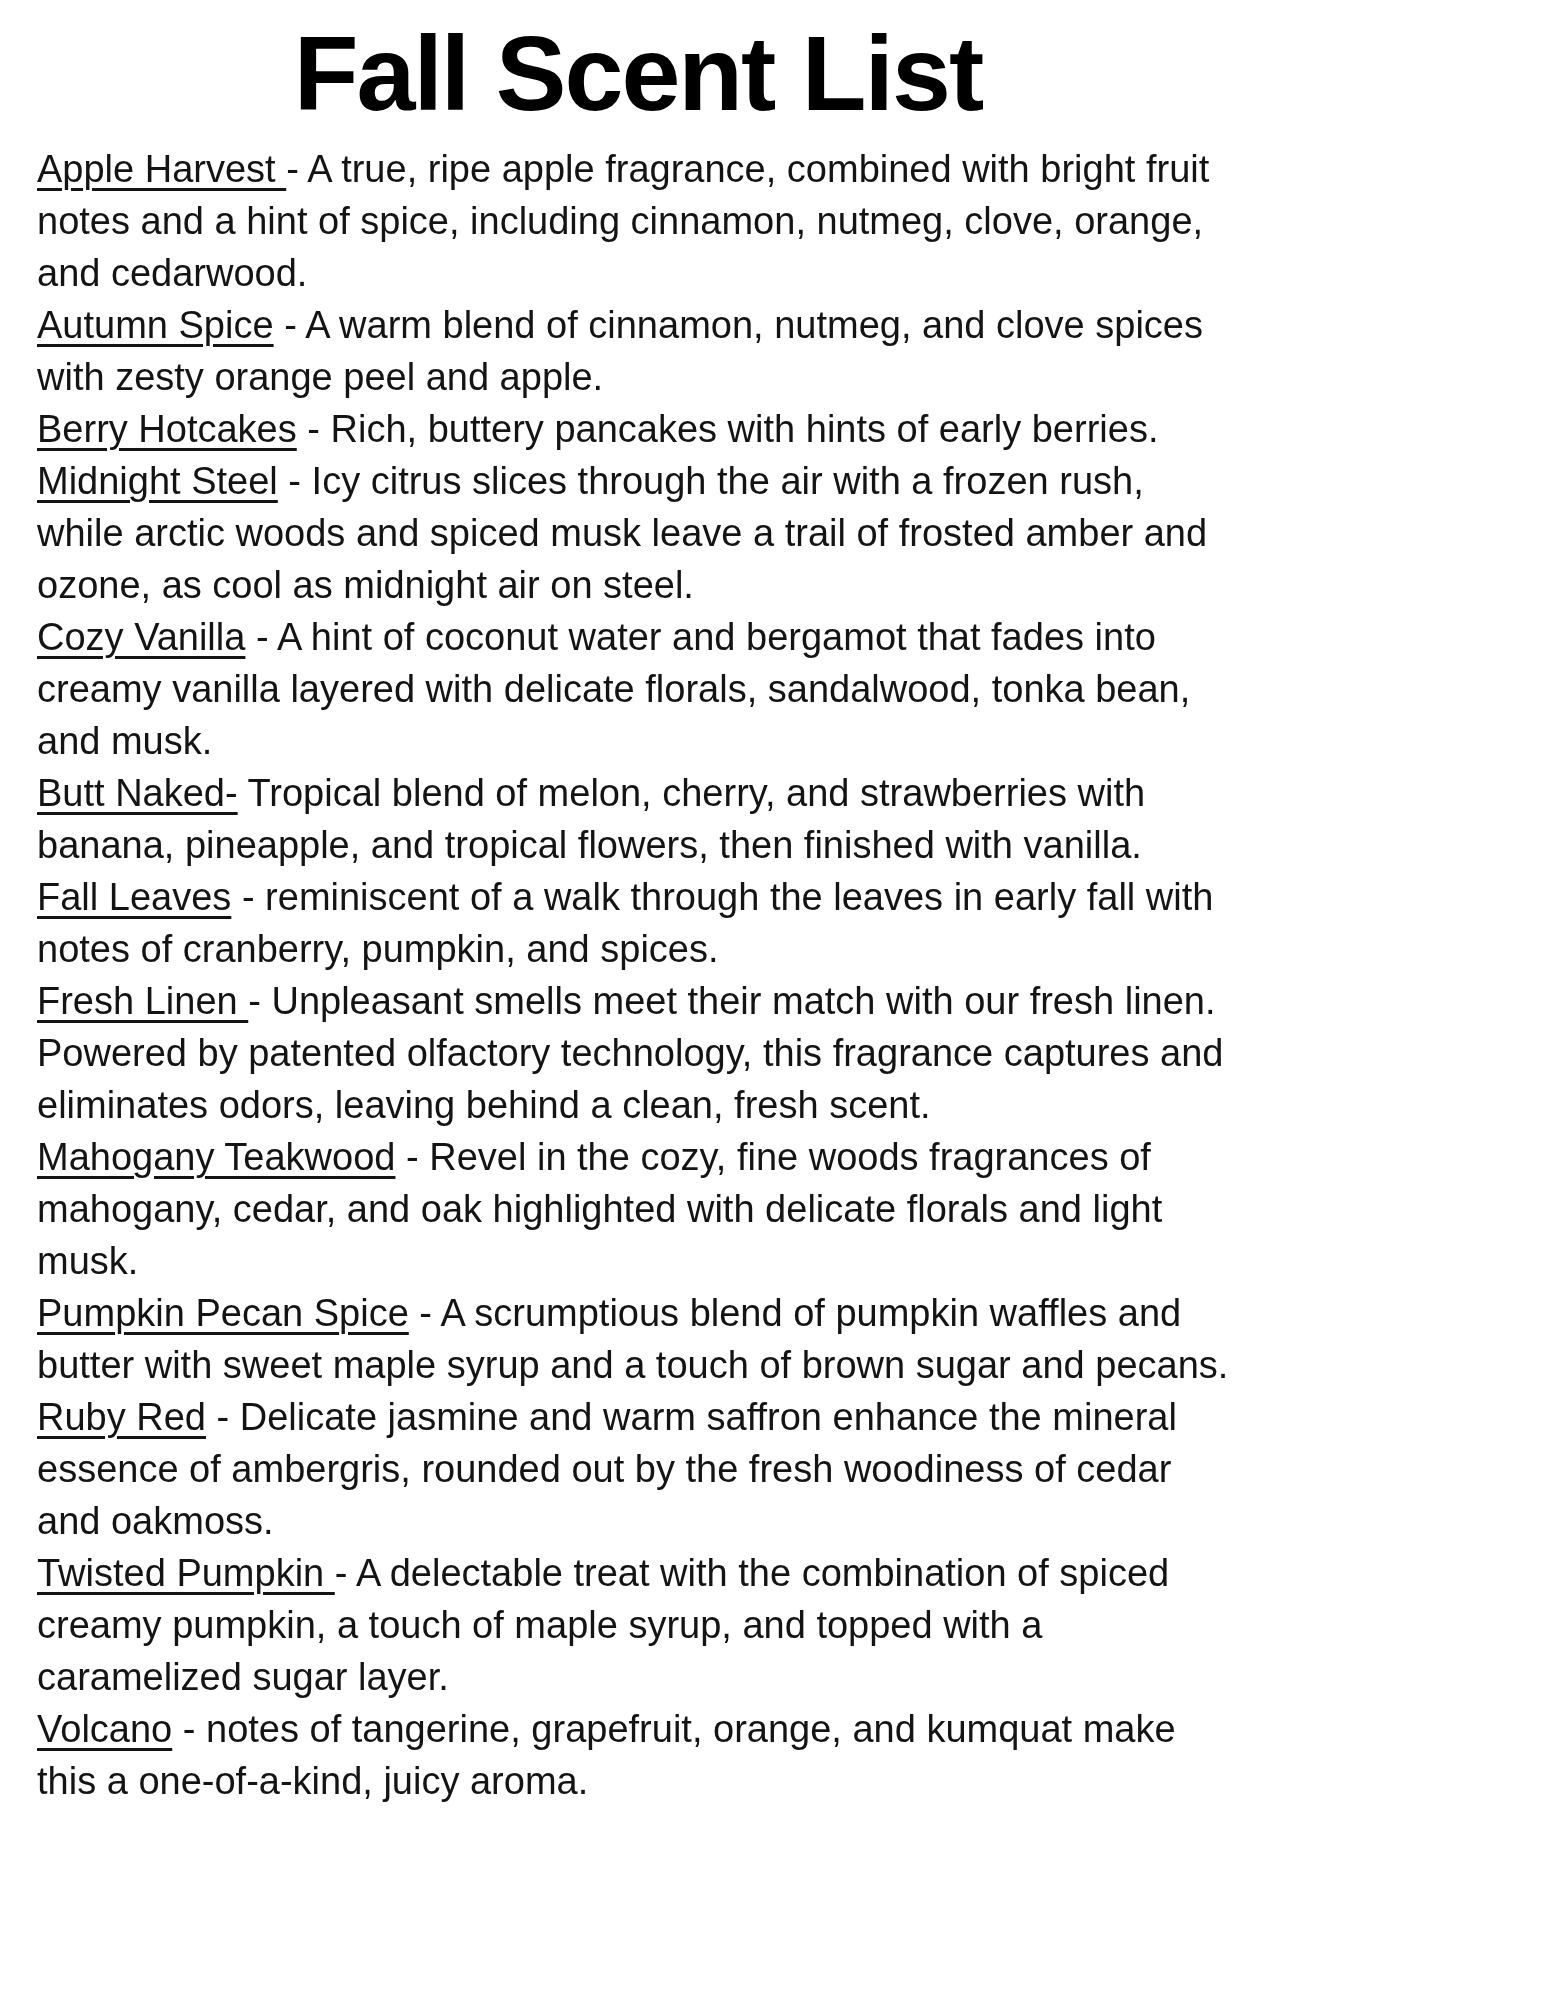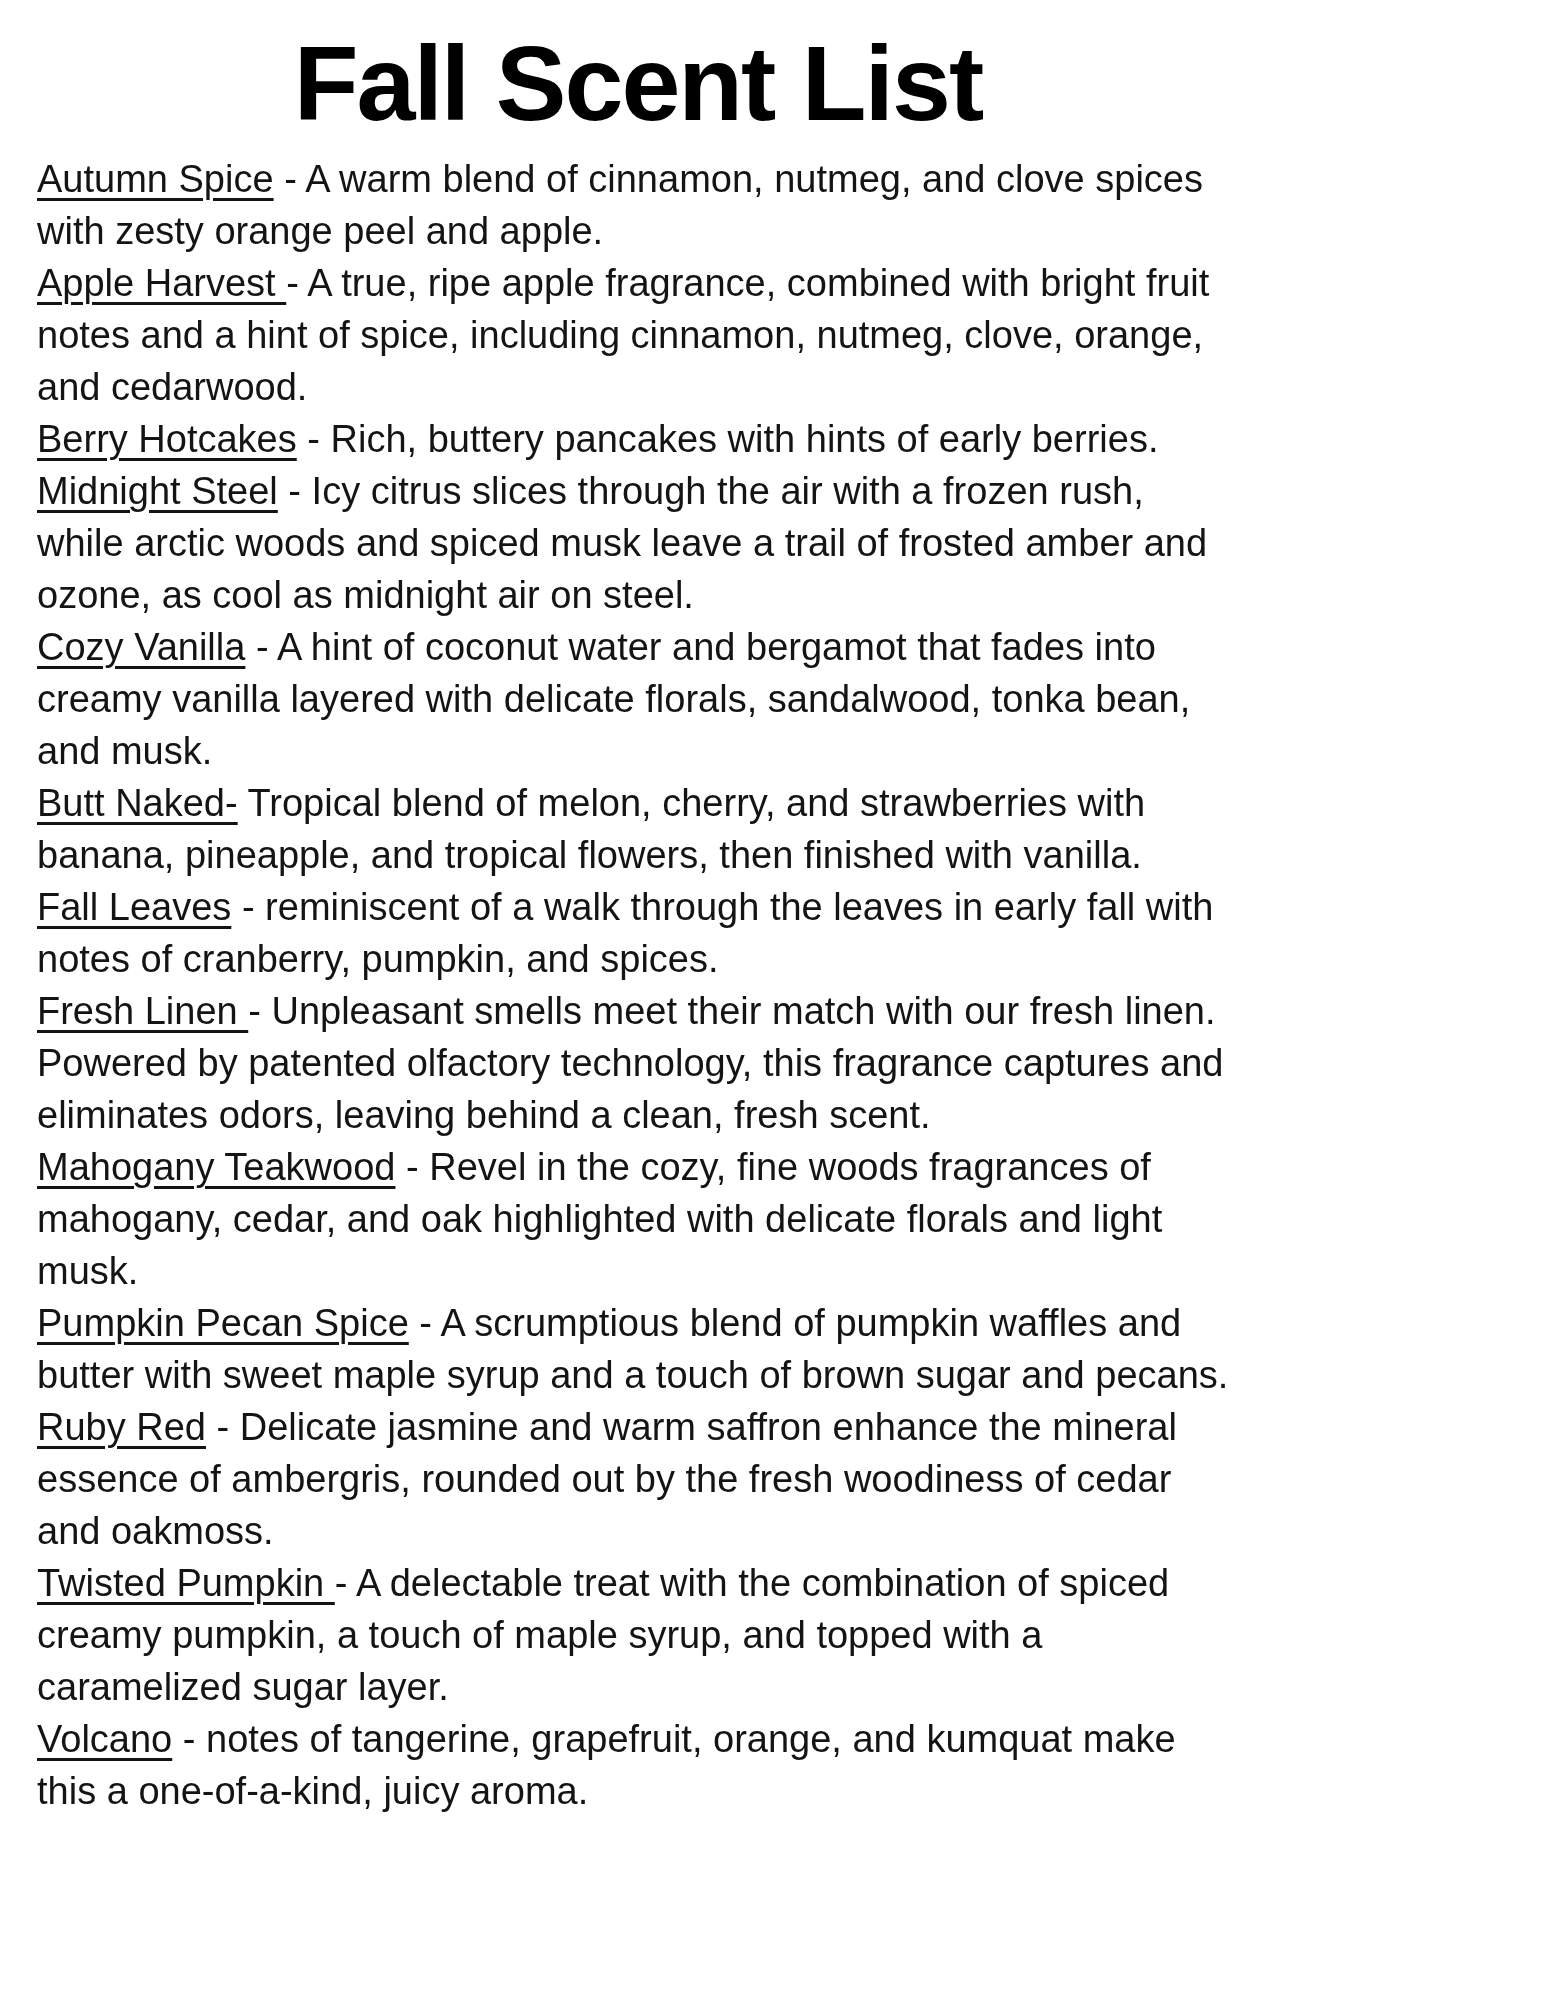--- a/index.html
+++ b/index.html
@@ -11,21 +11,21 @@
     width: 1545px;
     height: 2000px;
     overflow: hidden;
     font-family: "Liberation Sans", "DejaVu Sans", sans-serif;
     color: #141414;
   }
   .page {
     box-sizing: border-box;
     width: 1261px;
     height: 2000px;
-    padding: 28px 22px 0 37px;
+    padding: 18px 22px 0 37px;
     background: #ffffff;
   }
   h1.title {
     margin: 0 0 14px 0;
     padding: 0;
     text-align: center;
     font-size: 106px;
     line-height: 1.05;
     font-weight: 800;
     letter-spacing: -2px;
@@ -51,22 +51,22 @@
   }
 </style>
 </head>
 <body>
 
 <div class="page">
   <h1 class="title">Fall Scent List</h1>
 
   <div class="scent-list">
 
-  <p class="entry"><span class="scent-name">Autumn Spice</span><span class="scent-desc"> - A warm blend of cinnamon, nutmeg, and clove spices with zesty orange peel and apple.</span></p>
-      <p class="entry"><span class="scent-name">Apple Harvest </span><span class="scent-desc">- A true, ripe apple fragrance, combined with bright fruit notes and a hint of spice, including cinnamon, nutmeg, clove, orange, and cedarwood.</span></p>
+  <p class="entry"><span class="scent-name">Apple Harvest </span><span class="scent-desc">- A true, ripe apple fragrance, combined with bright fruit notes and a hint of spice, including cinnamon, nutmeg, clove, orange, and cedarwood.</span></p>
+      <p class="entry"><span class="scent-name">Autumn Spice</span><span class="scent-desc"> - A warm blend of cinnamon, nutmeg, and clove spices with zesty orange peel and apple.</span></p>
       <p class="entry"><span class="scent-name">Berry Hotcakes</span><span class="scent-desc"> - Rich, buttery pancakes with hints of early berries.</span></p>
       <p class="entry"><span class="scent-name">Midnight Steel</span><span class="scent-desc"> - Icy citrus slices through the air with a frozen rush, while arctic woods and spiced musk leave a trail of frosted amber and ozone, as cool as midnight air on steel.</span></p>
       <p class="entry"><span class="scent-name">Cozy Vanilla</span><span class="scent-desc"> - A hint of coconut water and bergamot that fades into creamy vanilla layered with delicate florals, sandalwood, tonka bean, and musk.</span></p>
       <p class="entry"><span class="scent-name">Butt Naked-</span><span class="scent-desc"> Tropical blend of melon, cherry, and strawberries with banana, pineapple, and tropical flowers, then finished with vanilla.</span></p>
       <p class="entry"><span class="scent-name">Fall Leaves</span><span class="scent-desc"> - reminiscent of a walk through the leaves in early fall with notes of cranberry, pumpkin, and spices.</span></p>
       <p class="entry"><span class="scent-name">Fresh Linen </span><span class="scent-desc">- Unpleasant smells meet their match with our fresh linen. Powered by patented olfactory technology, this fragrance captures and eliminates odors, leaving behind a clean, fresh scent.</span></p>
       <p class="entry"><span class="scent-name">Mahogany Teakwood</span><span class="scent-desc"> - Revel in the cozy, fine woods fragrances of mahogany, cedar, and oak highlighted with delicate florals and light musk.</span></p>
       <p class="entry"><span class="scent-name">Pumpkin Pecan Spice</span><span class="scent-desc"> - A scrumptious blend of pumpkin waffles and butter with sweet maple syrup and a touch of brown sugar and pecans.</span></p>
       <p class="entry"><span class="scent-name">Ruby Red</span><span class="scent-desc"> - Delicate jasmine and warm saffron enhance the mineral essence of ambergris, rounded out by the fresh woodiness of cedar and oakmoss.</span></p>
       <p class="entry"><span class="scent-name">Twisted Pumpkin </span><span class="scent-desc">- A delectable treat with the combination of spiced creamy pumpkin, a touch of maple syrup, and topped with a caramelized sugar layer.</span></p>

